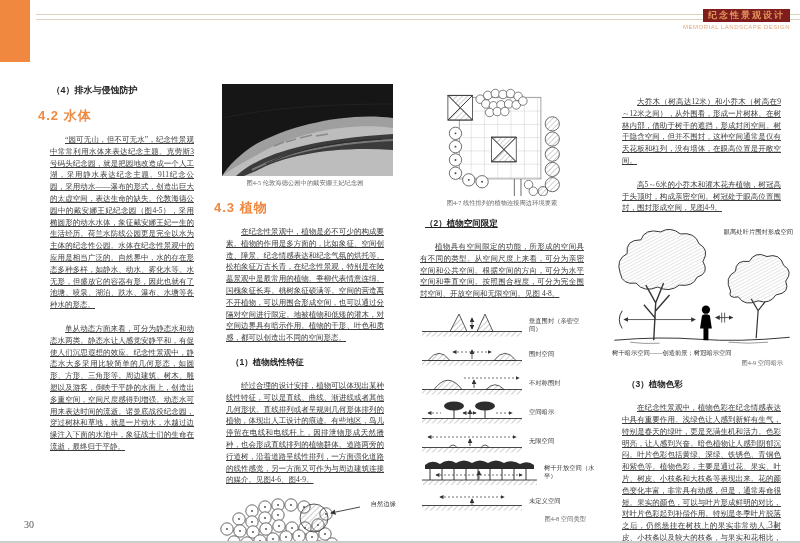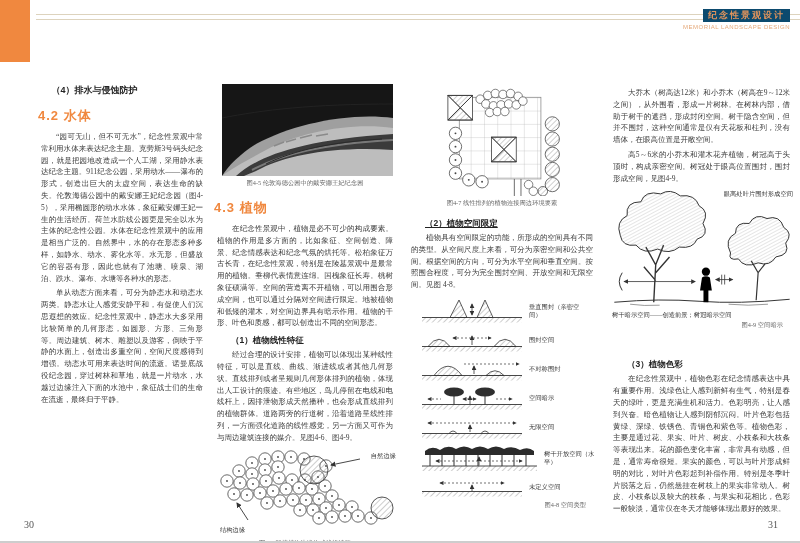--- a/index.html
+++ b/index.html
@@ -4,33 +4,33 @@
 <style>
   :root{ --accent:#f0883f; --rule:#ddd3bd; --ink:#333; }
   html,body{margin:0;padding:0;background:#fff;}
   .sheet{position:relative;width:800px;height:543px;background:#fff;overflow:hidden;
          font-family:"Liberation Serif",serif;color:var(--ink);}
   .sheet::after{content:"";position:absolute;left:0;right:0;bottom:0;height:2px;background:#cdcdcd;}
   
   .accent-block{position:absolute;left:0;top:0;width:30px;height:62px;background:var(--accent);}
   .header-rule{position:absolute;left:36px;right:0;top:14px;height:4px;
                border-top:1px solid var(--rule);border-bottom:1px solid var(--rule);}
-  .header-title{position:absolute;top:9px;right:10px;background:#0c4a6e;padding:0 5px;
+  .header-title{position:absolute;top:9px;right:10px;background:#7f1d1d;padding:0 5px;
                 color:#e2945c;font:bold 9px/13px "Liberation Sans",sans-serif;letter-spacing:2px;}
   .header-sub{position:absolute;top:23px;right:10px;color:#e5a878;
               font:4.5pt/8px "Liberation Sans",sans-serif;letter-spacing:.5px;}
   .pageno{position:absolute;bottom:13px;font-size:10px;color:#555;}
   .pageno.left{left:24px;} .pageno.right{right:22px;margin-left:48px;}
   
   .col{position:absolute;top:84px;}
   #col1{left:38px;width:168px;}
   #col2{left:214px;width:182px;}
   #colA{left:408px;width:188px;}
   #colB{left:610px;width:183px;}
-  .p{font-size:7.5px;line-height:11.8px;text-align:justify;text-indent:2em;margin:3px;color:#3a3a3a;}
+  .p{font-size:7.5px;line-height:11.8px;text-align:justify;text-indent:2em;margin:12px;color:#3a3a3a;text-decoration:underline;}
   .h-num{color:var(--accent);font:bold 13px/1 "Liberation Sans",sans-serif;letter-spacing:1px;margin:13px 0 9px;}
   .h-sub{font:bold 8.5px/12px "Liberation Sans",sans-serif;color:#222;margin:5px 0 3px;text-indent:2em;}
   .h-sub4{font:bold 9px/12px "Liberation Sans",sans-serif;color:#222;margin:0 0 5px;text-indent:1.5em;}
   .cap{font-size:6.3px;color:#666;text-align:center;margin-top:3px;}
   .cap.right{text-align:right;padding-right:10px;}
   .fig{position:relative;}
   .fig-label{position:absolute;font-size:6.3px;color:#333;line-height:7.5px;}
   
   .photo{width:171px;height:92px;margin-left:8px;display:block;}
   
@@ -338,19 +338,19 @@
         <path d="M12,86 Q6,95 12,104" fill="none" stroke="#333" stroke-width="1"></path>
         <line x1="14" y1="95" x2="86" y2="95" stroke="#333" stroke-width="0.8" marker-start="url(#arw)" marker-end="url(#arw)"></line>
         <line x1="107" y1="93" x2="124" y2="93" stroke="#333" stroke-width="0.8" marker-start="url(#arw)" marker-end="url(#arw)"></line>
         <path d="M113,88 v10 M116,88 v10" stroke="#333" stroke-width="0.8"></path>
       </svg>
       <span class="fig-label" style="right:0;top:2px;">眼高处叶片围封形成空间</span>
       <span class="fig-label" style="left:2px;bottom:0;">树干暗示空间——创造前景；树冠暗示空间</span>
     </div>
     <div class="cap right">图4-9 空间暗示</div>
 
-    <div class="h-sub" style="margin-top:28px;">（3）植物色彩</div>
+    <div class="h-sub" style="margin-top:10px;">（3）植物色彩</div>
     <p class="p">在纪念性景观中，植物色彩在纪念情感表达中具有重要作用。浅绿色让人感到新鲜有生气，特别是春天的绿叶，更是充满生机和活力。色彩明亮，让人感到兴奋。暗色植物让人感到阴郁沉闷。叶片色彩包括黄绿、深绿、铁锈色、青铜色和紫色等。植物色彩，主要是通过花、果实、叶片、树皮、小枝条和大枝条等表现出来。花的颜色变化丰富，非常具有动感，但是，通常寿命很短。果实的颜色，可以与叶片形成鲜明的对比，对叶片色彩起到补偿作用。特别是冬季叶片脱落之后，仍然悬挂在树枝上的果实非常动人。树皮、小枝条以及较大的枝条，与果实和花相比，色彩一般较淡，通常仅在冬天才能够体现出最好的效果。</p>
   </div>
 
   <div class="pageno left">30</div>
   <div class="pageno right">31</div>
 </div>
 
 </body></html>

